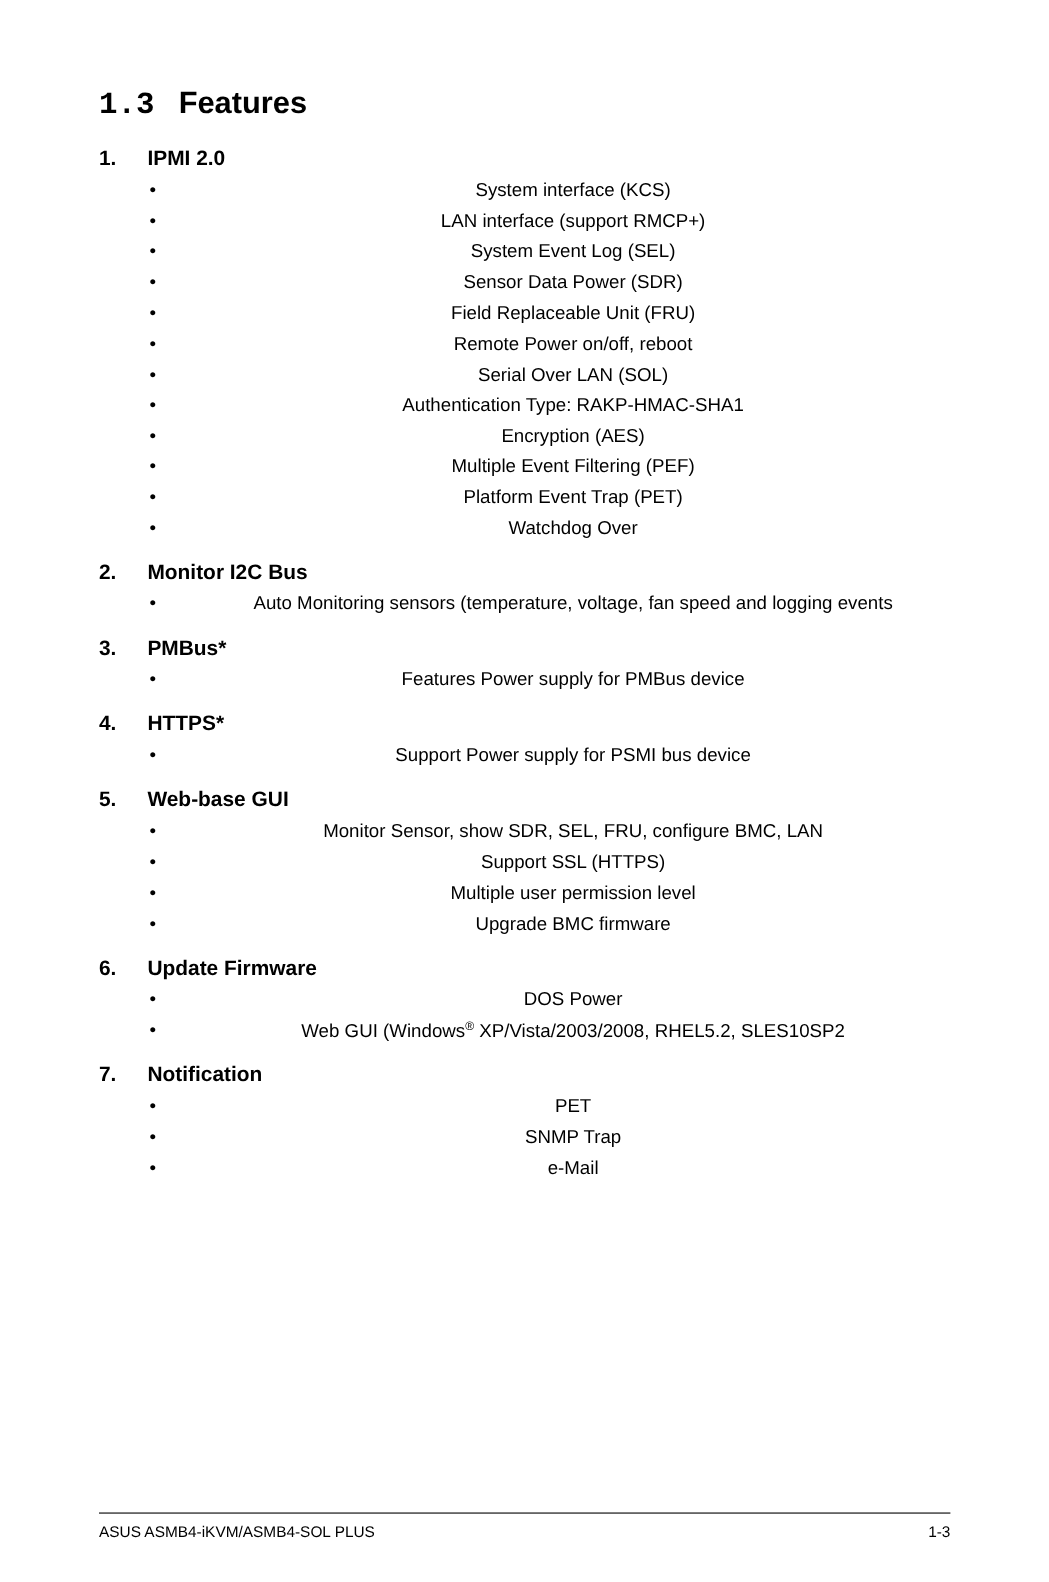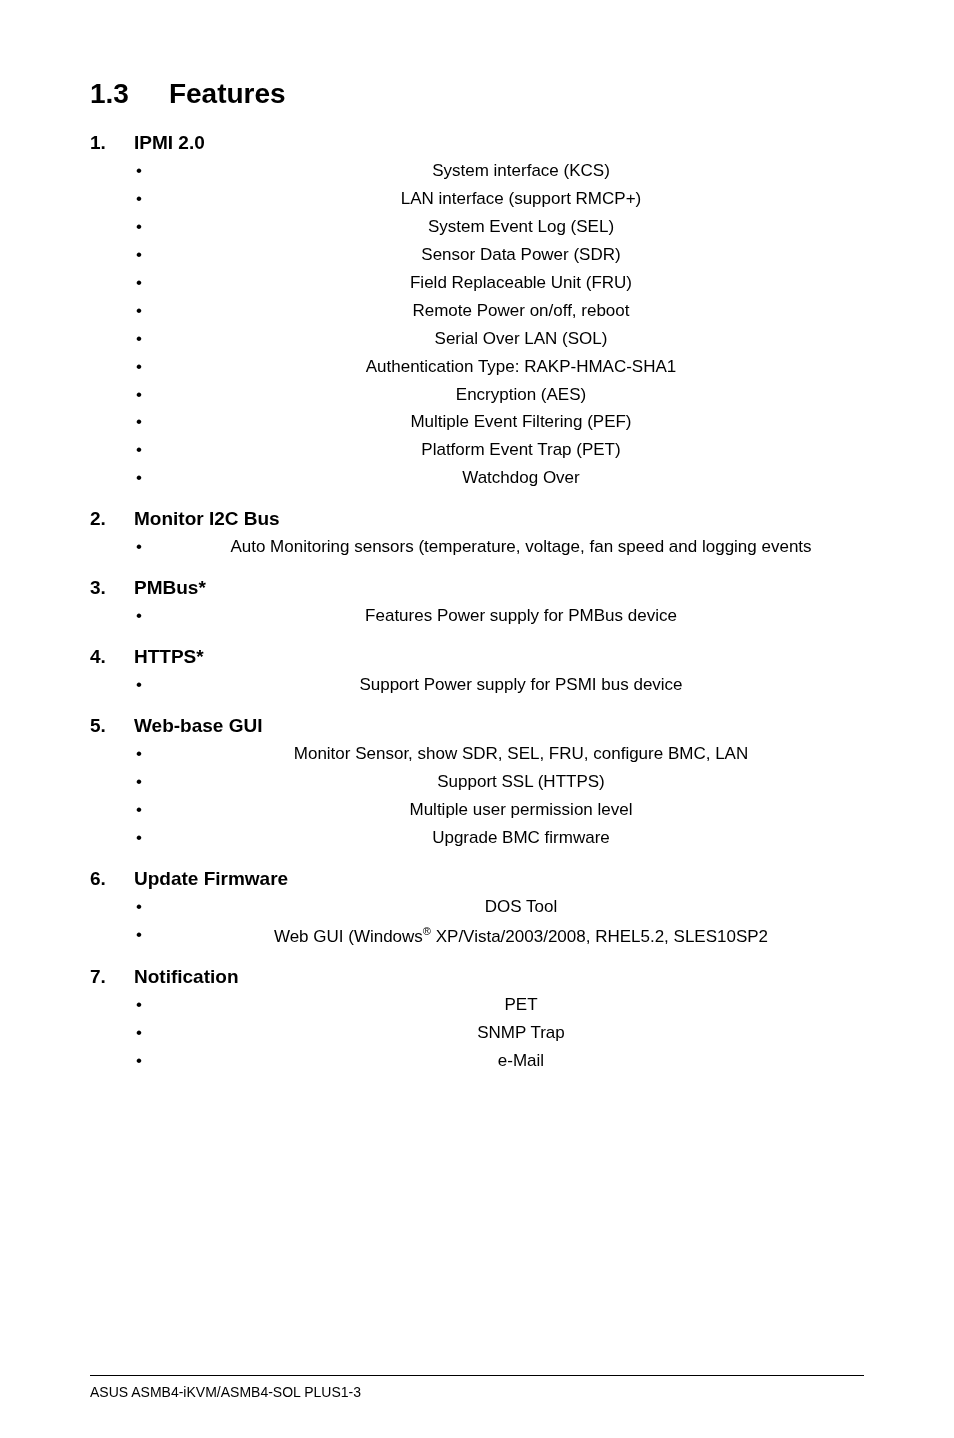--- a/index.html
+++ b/index.html
@@ -11,21 +11,21 @@
     color: #000;
     padding: 78px 90px 40px 90px;
     position: relative;
   }
   .section-title {
     font-family: Verdana, Geneva, sans-serif;
     font-weight: bold;
     font-size: 28px;
     margin-bottom: 22px;
   }
-  .sec-num { display: inline-block; margin-right: 40px; }
+  .sec-num { display: inline-block; margin-right: 22px; font-family: Liberation Mono, monospace; }
   ol.top { list-style: none; counter-reset: topitem; }
   ol.top > li { counter-increment: topitem; margin-bottom: 18px; }
   ol.top > li > .h {
     font-weight: bold;
     font-size: 19px;
     display: flex;
     margin-bottom: 6px;
   }
   ol.top > li > .h .n { width: 44px; flex: 0 0 44px; }
   ul.sub {
@@ -38,21 +38,21 @@
     display: flex;
     margin-bottom: 5px;
   }
   ul.sub > li .b { width: 44px; flex: 0 0 44px; text-align: left; padding-left: 2px; }
   ul.sub > li .t { flex: 1; text-align: center; }
   .footer {
     position: absolute;
     left: 0; right: 0; bottom: 38px;
     padding: 0 90px;
     display: flex;
-    justify-content: flex-start;
+    justify-content: space-between;
     font-size: 14px;
   }
   .footer-line {
     position: absolute;
     left: 90px; right: 90px;
     bottom: 62px;
     border-top: 1px solid #000;
   }
   sup { font-size: 0.65em; }
 </style>
@@ -187,21 +187,21 @@
   </li>
 
   <li>
     <div class="h">
         <span class="n">6.</span>
         <span>Update Firmware</span>
       </div>
     <ul class="sub">
       <li>
           <span class="b">•</span>
-          <span class="t">DOS Tool</span>
+          <span class="t">DOS Power</span>
         </li>
       <li>
           <span class="b">•</span>
           <span class="t">Web GUI (Windows<sup>®</sup> XP/Vista/2003/2008, RHEL5.2, SLES10SP2</span>
         </li>
     </ul>
   </li>
 
   <li>
     <div class="h">

